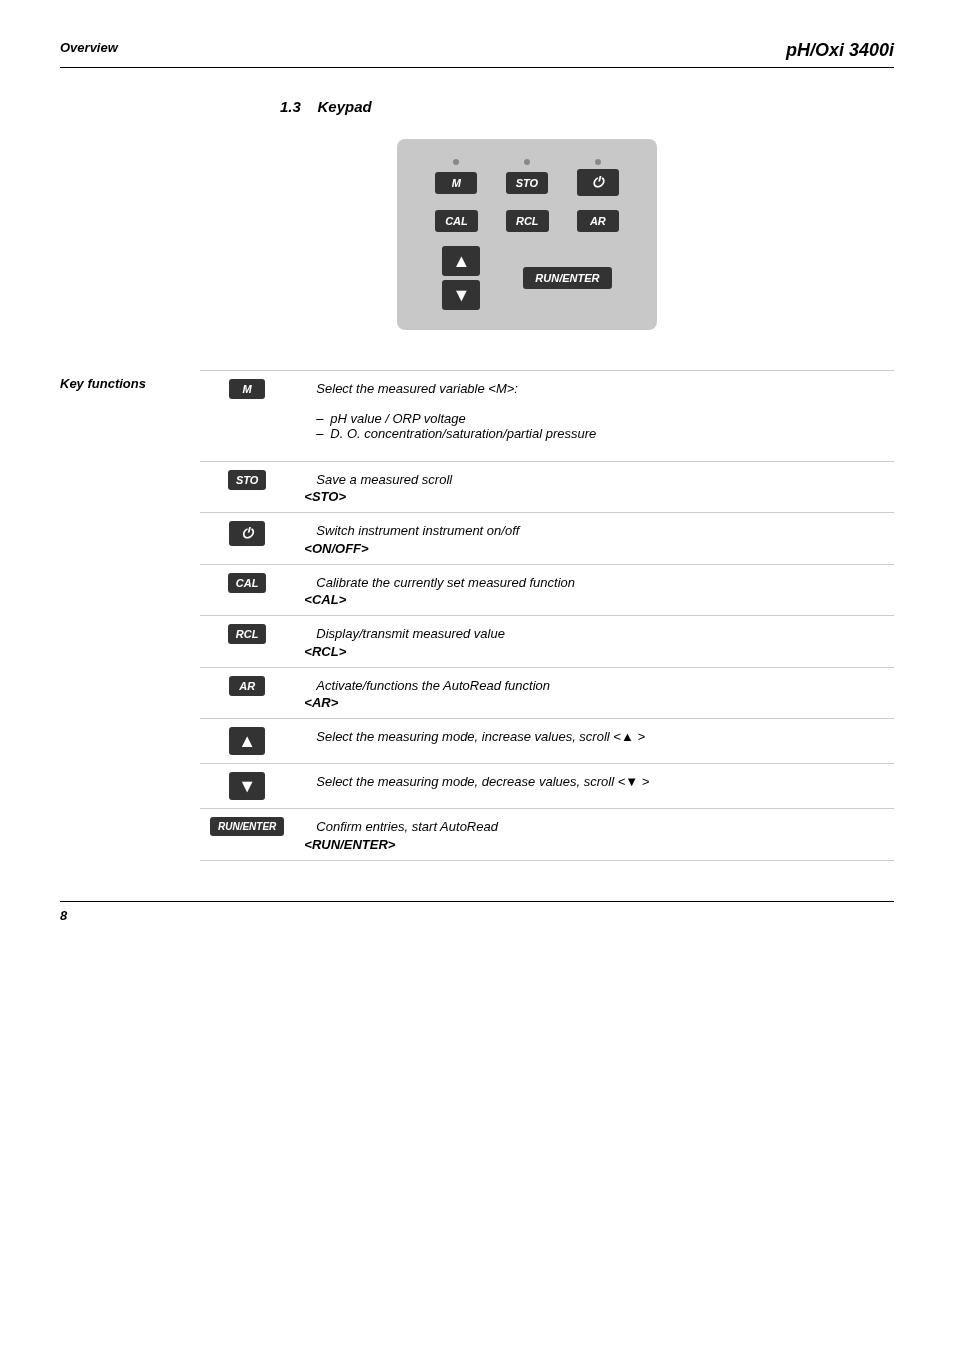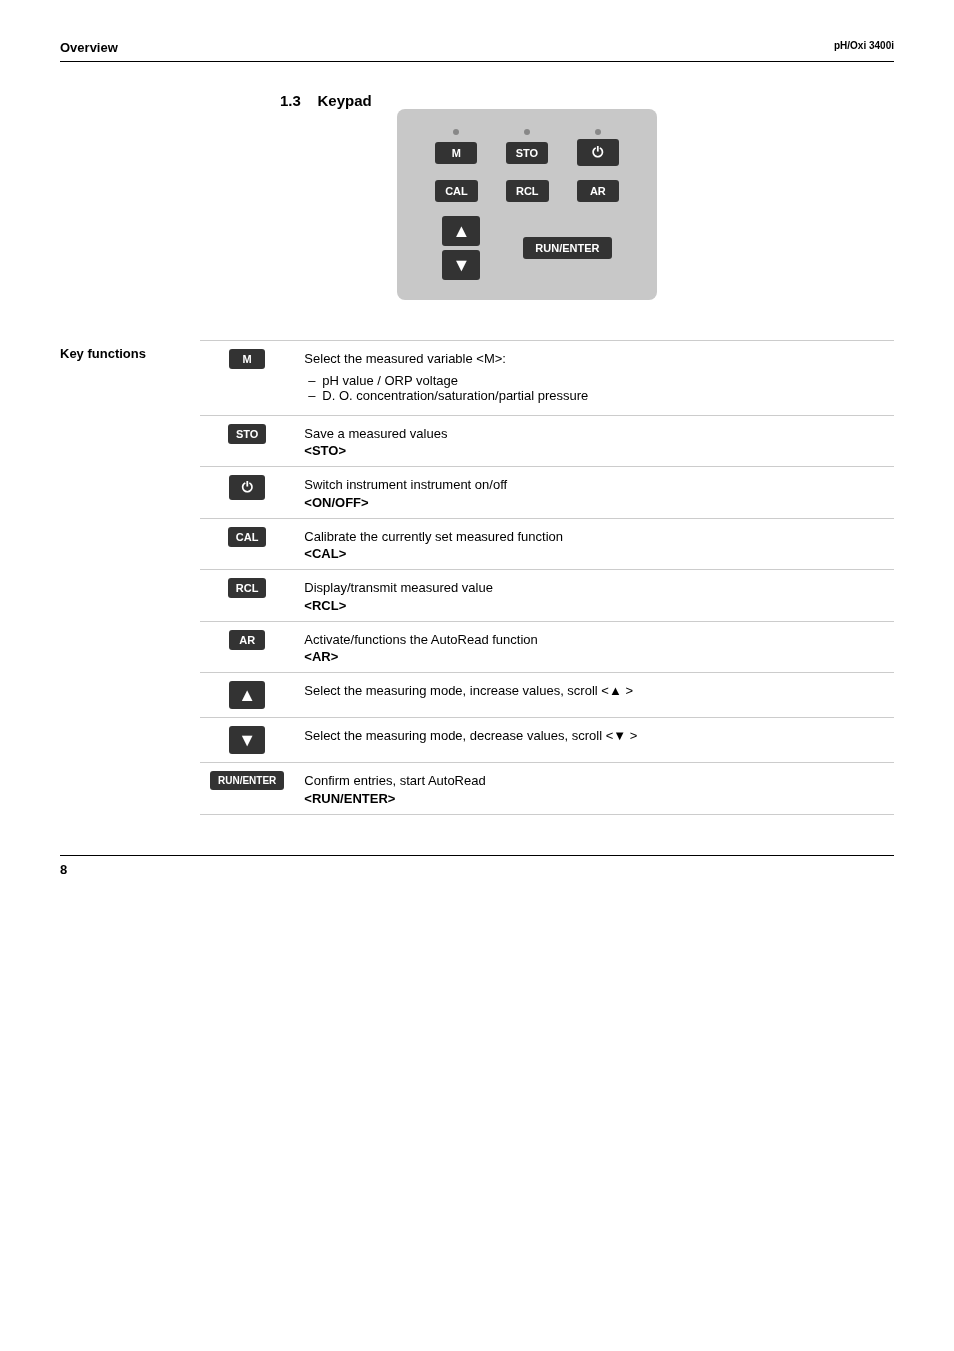--- a/index.html
+++ b/index.html
@@ -11,45 +11,47 @@
       width: 954px;
       min-height: 1351px;
       padding: 0;
     }
 
     .page {
       width: 954px;
       min-height: 1351px;
       padding: 40px 60px 40px 60px;
       position: relative;
+      font-style: italic;
     }
 
     .header {
       display: flex;
       justify-content: space-between;
       align-items: flex-start;
       border-bottom: 1.5px solid #000;
       padding-bottom: 6px;
       margin-bottom: 30px;
     }
 
     .header-left {
       font-weight: bold;
       font-size: 13px;
     }
 
     .header-right {
       font-weight: bold;
-      font-size: 10px;
+      font-size: 18px;
     }
 
     .section-title {
       font-size: 15px;
       font-weight: bold;
       margin-left: 220px;
+      margin-bottom: 24px;
     }
 
     
     .keypad-container {
       display: flex;
       justify-content: center;
       margin-left: 100px;
       margin-bottom: 40px;
     }
 
@@ -191,30 +193,31 @@
       height: 28px;
     }
 
     .key-run {
       padding: 4px 8px;
       min-width: 70px;
     }
 
     .desc-text {
       line-height: 1.5;
+      margin-left: 12px;
     }
 
     .desc-bold {
       font-weight: bold;
     }
 
     .dash-list {
       list-style: none;
       padding: 0;
-      margin: 4px;
+      margin: 12px;
     }
 
     .dash-list li {
       padding-left: 14px;
       position: relative;
     }
 
     .dash-list li::before {
       content: '–';
       position: absolute;
@@ -290,21 +293,21 @@
       <tbody id="functions-tbody">
       <tr>
             <td class="key-cell"><div class="key-small">M</div></td>
             <td><span class="desc-text">Select the measured variable &lt;M&gt;:</span><ul class="dash-list">
                 <li>pH value / ORP voltage</li>
                 <li>D. O. concentration/saturation/partial pressure</li>
               </ul></td>
           </tr>
           <tr>
             <td class="key-cell"><div class="key-small">STO</div></td>
-            <td><span class="desc-text">Save a measured values</span><br><span class="desc-bold">&lt;STO&gt;</span></td>
+            <td><span class="desc-text">Save a measured scroll</span><br><span class="desc-bold">&lt;STO&gt;</span></td>
           </tr>
           <tr>
             <td class="key-cell"><div class="key-small key-power" style="font-size: 14px;">⏻</div></td>
             <td><span class="desc-text">Switch instrument instrument on/off</span><br><span class="desc-bold">&lt;ON/OFF&gt;</span></td>
           </tr>
           <tr>
             <td class="key-cell"><div class="key-small">CAL</div></td>
             <td><span class="desc-text">Calibrate the currently set measured function</span><br><span class="desc-bold">&lt;CAL&gt;</span></td>
           </tr>
           <tr>

